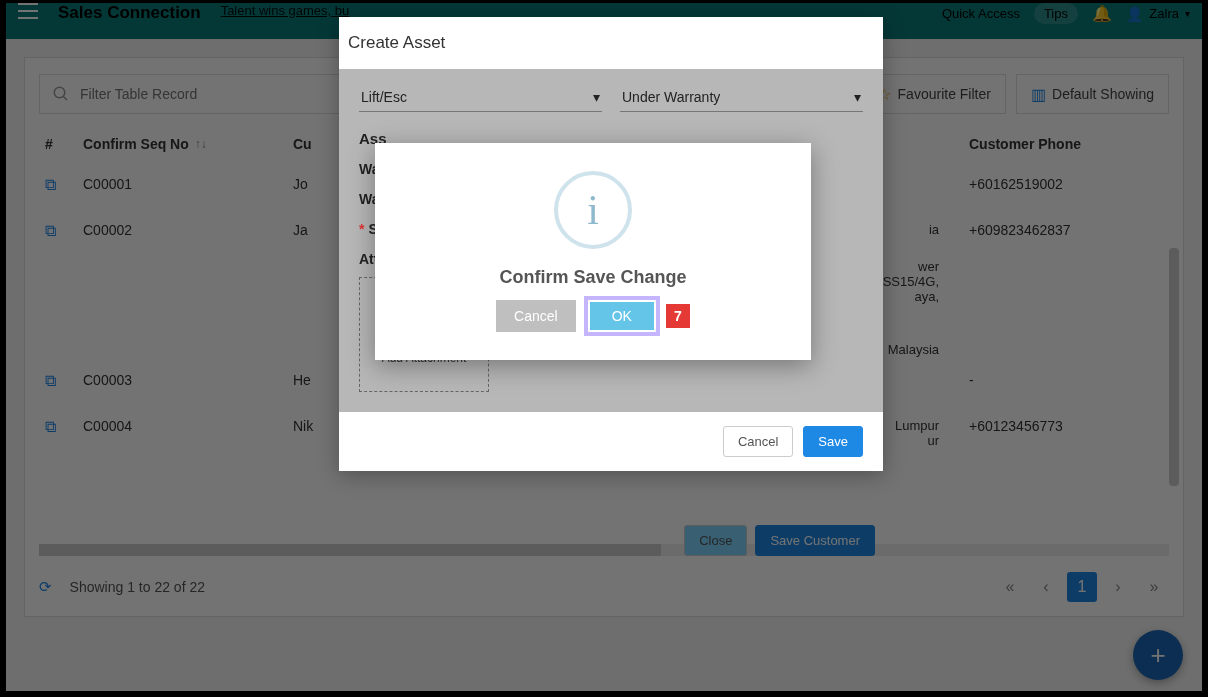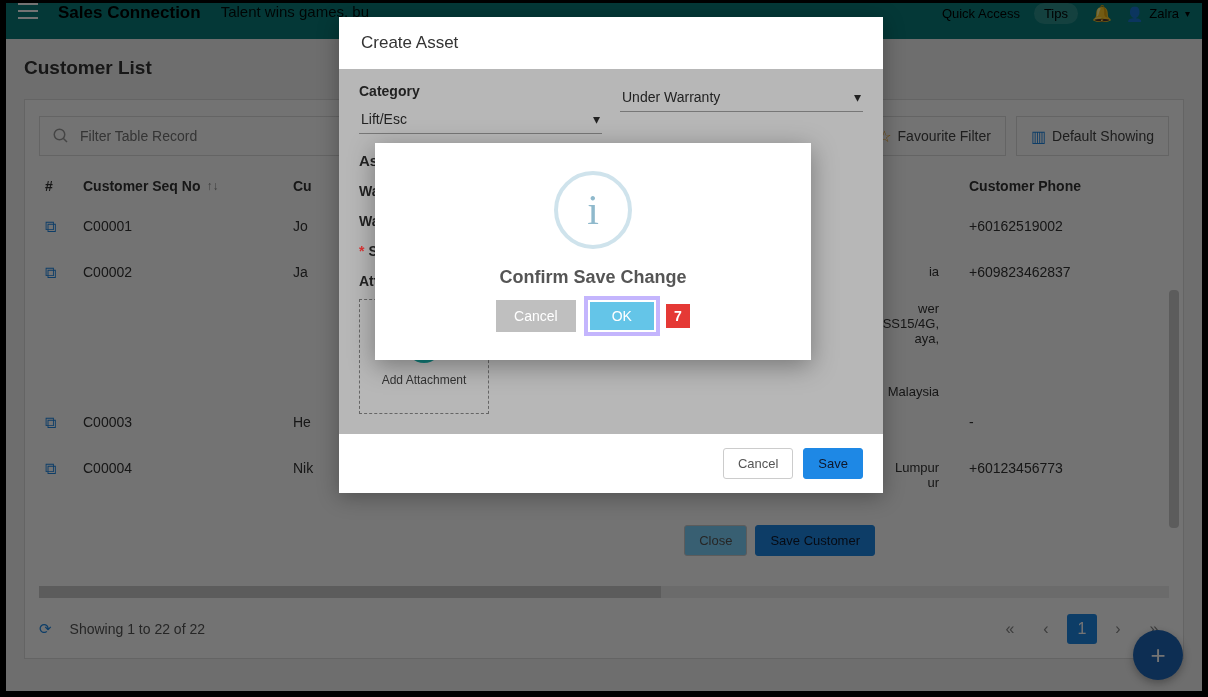--- a/index.html
+++ b/index.html
@@ -3,21 +3,21 @@
 <meta charset="utf-8">
 <style>
   * { box-sizing: border-box; margin: 0; padding: 0; font-family: Arial, Helvetica, sans-serif; }
   body { width: 1208px; height: 697px; overflow: hidden; position: relative; background: #000; border: 3px solid #000; }
 
   
   .topbar { position: absolute; top: 0; left: 3px; right: 3px; height: 36px; background: #0a7d7a; display: flex; align-items: flex-start; color: #000000; padding: 0 12px; gap: 20px; }
   .hamburger { width: 20px; height: 16px; display: flex; flex-direction: column; justify-content: space-between; cursor: pointer; }
   .hamburger span { height: 2px; background: #fff; }
   .brand { font-weight: bold; font-size: 17px; }
-  .tagline { font-size: 15px; opacity: .9; }
+  .tagline { font-size: 13px; opacity: .9; text-decoration: underline; }
   .top-right { margin-left: auto; display: flex; align-items: center; gap: 14px; font-size: 13px; }
   .tips-badge { background: rgba(255,255,255,.15); padding: 3px 10px; border-radius: 12px; }
   .bell { font-size: 16px; }
   .user-chip { display: flex; align-items: center; gap: 6px; }
   .user-chip .uicon { font-size: 14px; }
   .user-chip .caret { font-size: 10px; }
 
   
   .page { position: absolute; top: 36px; left: 3px; right: 3px; bottom: 3px; background: #f3f3f3; padding: 18px 18px 0 18px; }
   .page-title { font-size: 19px; font-weight: bold; color: #333; margin-bottom: 20px; }
@@ -53,44 +53,44 @@
   .footer { position: absolute; left: 14px; right: 14px; bottom: 14px; display: flex; align-items: center; }
   .refresh { color: #1e88e5; font-size: 15px; margin-right: 18px; cursor: pointer; }
   .showing { font-size: 14px; color: #555; }
   .pager { margin-left: auto; display: flex; align-items: center; gap: 6px; }
   .pg { width: 30px; height: 30px; display: flex; align-items: center; justify-content: center; color: #888; cursor: pointer; }
   .pg.active { background: #1e88e5; color: #fff; border-radius: 3px; }
 
   .close-save { position: absolute; right: 330px; top: 522px; display: flex; gap: 8px; }
   .btn { padding: 7px 14px; font-size: 13px; border-radius: 3px; cursor: pointer; border: 1px solid #ccc; }
   .btn.close { background: #7dd3fc; color: #555; }
-  .btn.savecust { background: #1e88e5; color: #0f172a; border-color: #1e88e5; }
+  .btn.savecust { background: #1e88e5; color: #ffffff; border-color: #1e88e5; }
 
   .fab { position: absolute; right: 22px; bottom: 14px; width: 50px; height: 50px; border-radius: 50%; background: #1e66b8; color: #fff; display: flex; align-items: center; justify-content: center; font-size: 26px; cursor: pointer; box-shadow: 0 3px 8px rgba(0,0,0,.3); }
 
   
   .overlay { position: absolute; inset: 0; background: rgba(0,0,0,.55); }
 
   
   .modal-asset { position: absolute; left: 336px; top: 14px; width: 544px; background: #fff; box-shadow: 0 4px 20px rgba(0,0,0,.3); }
-  .modal-asset .hdr { padding: 16px 22px; font-size: 17px; color: #333; }
+  .modal-asset .hdr { padding: 16px 9px; font-size: 17px; color: #333; }
   .modal-asset .body { background: #b7b7b7; padding: 14px 20px 20px 20px; color: #222; font-size: 14px; }
   .field-row { display: flex; gap: 18px; }
   .field { flex: 1; }
   .field-label { font-weight: bold; font-size: 14px; margin-bottom: 6px; }
   .select { display: flex; align-items: center; justify-content: space-between; border-bottom: 1px solid #777; padding: 6px 2px; font-size: 14px; }
   .section-title { font-weight: bold; margin-top: 18px; font-size: 15px; }
   .flab { font-weight: bold; margin-top: 14px; }
   .req { color: #d33; margin-right: 4px; }
   .attach-box { margin-top: 10px; width: 130px; height: 115px; border: 1px dashed #666; display: flex; flex-direction: column; align-items: center; justify-content: center; gap: 10px; }
   .attach-plus { width: 36px; height: 36px; border-radius: 50%; background: #12807c; color: #fff; display: flex; align-items: center; justify-content: center; font-size: 22px; }
   .attach-txt { font-size: 12px; color: #333; }
   .modal-asset .ftr { padding: 14px 20px; display: flex; justify-content: flex-end; gap: 10px; background: #fff; }
   .btn.cancel { background: #fff; color: #555; }
-  .btn.save { background: #1e88e5; color: #0f172a; border-color: #1e88e5; text-align: right; }
+  .btn.save { background: #1e88e5; color: #ffffff; border-color: #1e88e5; text-align: right; }
 
   
   .confirm { position: absolute; left: 372px; top: 140px; width: 436px; background: #fff; box-shadow: 0 6px 24px rgba(0,0,0,.35); text-align: center; padding: 28px 20px 24px 20px; }
   .info-circle { width: 78px; height: 78px; border: 4px solid #cfe3ec; border-radius: 50%; margin: 0 auto 18px auto; display: flex; align-items: center; justify-content: center; color: #8fb9cc; font-size: 42px; font-family: Georgia, serif; }
   .conf-title { font-size: 18px; font-weight: bold; color: #555; margin-bottom: 8px; }
   .conf-msg { font-size: 14px; color: #888; margin-bottom: 20px; }
   .conf-btns { display: flex; justify-content: center; align-items: center; gap: 8px; }
   .conf-cancel { background: #bfbfbf; color: #fff; border: none; padding: 8px 18px; font-size: 14px; border-radius: 0; }
   .ok-wrap { border: 4px solid #c4b5fd; padding: 2px; display: inline-block; }
   .conf-ok { background: #64c5e8; color: #fff; border: none; padding: 6px 22px; font-size: 14px; }
@@ -113,21 +113,20 @@
     <span class="bell">🔔</span>
     <span class="user-chip">
       <span class="uicon">👤</span>
       <span>Zalra</span>
       <span class="caret">▾</span>
     </span>
   </div>
 </div>
 
 <div class="page">
-  <div class="page-title">Customer List</div>
 
   <div class="card">
     <div class="filters-row">
       <div class="search-box">
         <svg width="18" height="18" viewBox="0 0 24 24" fill="none" stroke="#999" stroke-width="2">
             <circle cx="10" cy="10" r="7"></circle>
             <line x1="20" y1="20" x2="15" y2="15"></line>
           </svg>
         <input class="search-input" placeholder="Filter Table Record" style="">
       </div>
@@ -137,21 +136,21 @@
       </button>
       <button class="chip-btn">
         <span class="cols">▥</span>
         <span>Default Showing</span>
       </button>
     </div>
 
     <div class="table-head">
       <div class="col-hash">#</div>
       <div class="col-seq">
-        <span>Customer Seq No</span>
+        <span>Confirm Seq No</span>
         <span class="sort-icon">↑↓</span>
       </div>
       <div class="col-cu">Cu</div>
       <div class="col-gap"></div>
       <div class="col-phone">Customer Phone</div>
     </div>
 
     <div class="row">
       <div class="open">⧉</div>
       <div class="seq">C00001</div>
@@ -213,21 +212,20 @@
 
 <div class="fab">+</div>
 
 <div class="overlay"></div>
 
 <div class="modal-asset">
   <div class="hdr">Create Asset</div>
   <div class="body">
     <div class="field-row">
       <div class="field">
-        <div class="field-label">Category</div>
         <div class="select">
           <span>Lift/Esc</span>
           <span>▾</span>
         </div>
       </div>
       <div class="field">
         <div class="select">
           <span>Under Warranty</span>
           <span>▾</span>
         </div>

